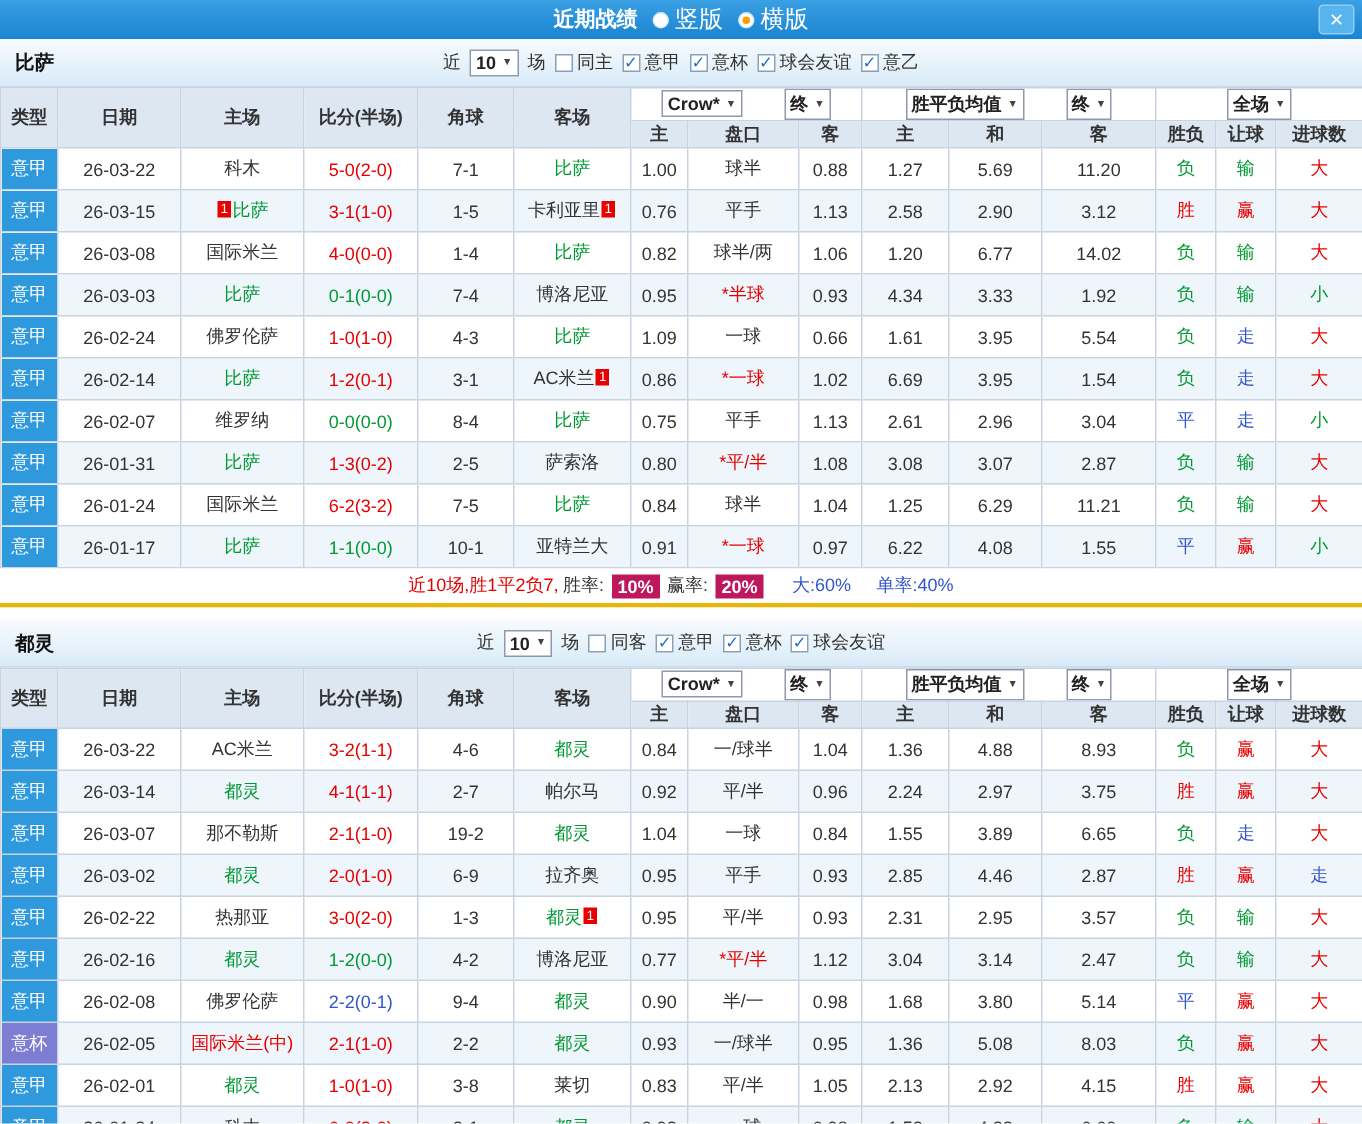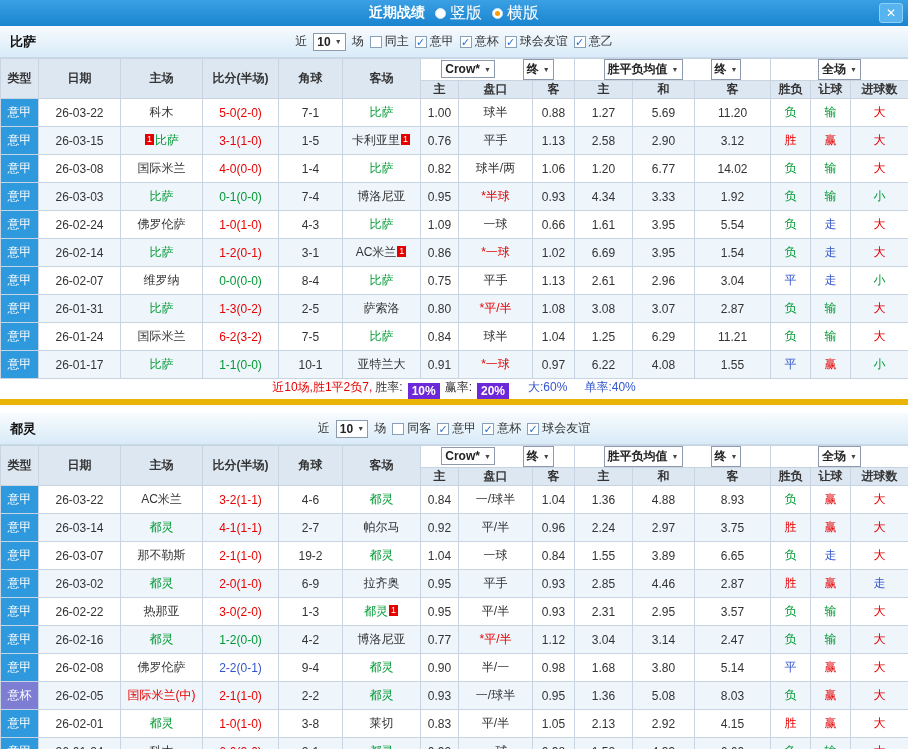--- a/index.html
+++ b/index.html
@@ -30,22 +30,22 @@
   th.ctrl .dd{margin:0 14px;}
   tbody td{height:28px;font-size:12px;}
   tbody tr.alt{background:#eef5fb;}
   td.t-league{background:#2f99dd;color:#fff;}
   td.t-cup{background:#7d7dd4;color:#fff;}
   .c-red{color:#e60000;}
   .c-green{color:#009933;}
   .c-blue{color:#3355cc;}
   .c-dark{color:#333;}
   .badge{display:inline-block;background:#e60000;color:#fff;font-size:9px;line-height:11px;height:11px;padding:0 2px;margin:0 1px;vertical-align:2px;}
-  .summary{height:26px;display:flex;align-items:flex-start;justify-content:center;gap:3px;border-bottom:6px solid #eab308;font-size:12px;background:#fff;}
-  .green-box{background:#6d28d9;color:#fff;padding:1px 4px;font-weight:bold;margin:4px 2px;}
+  .summary{height:26px;display:flex;align-items:center;justify-content:center;gap:3px;border-bottom:3px solid #eab308;font-size:12px;background:#fff;}
+  .green-box{background:#be185d;color:#fff;padding:1px 4px;font-weight:bold;margin:4px 2px;}
   .ml{margin-left:14px;}
   .gap{height:8px;background:#fff;}
 </style>
 </head>
 <body>
 
 <div class="topbar">
   <div class="topbar-center">
     <span class="title">近期战绩</span>
     <span class="radio" id="radio-0">

